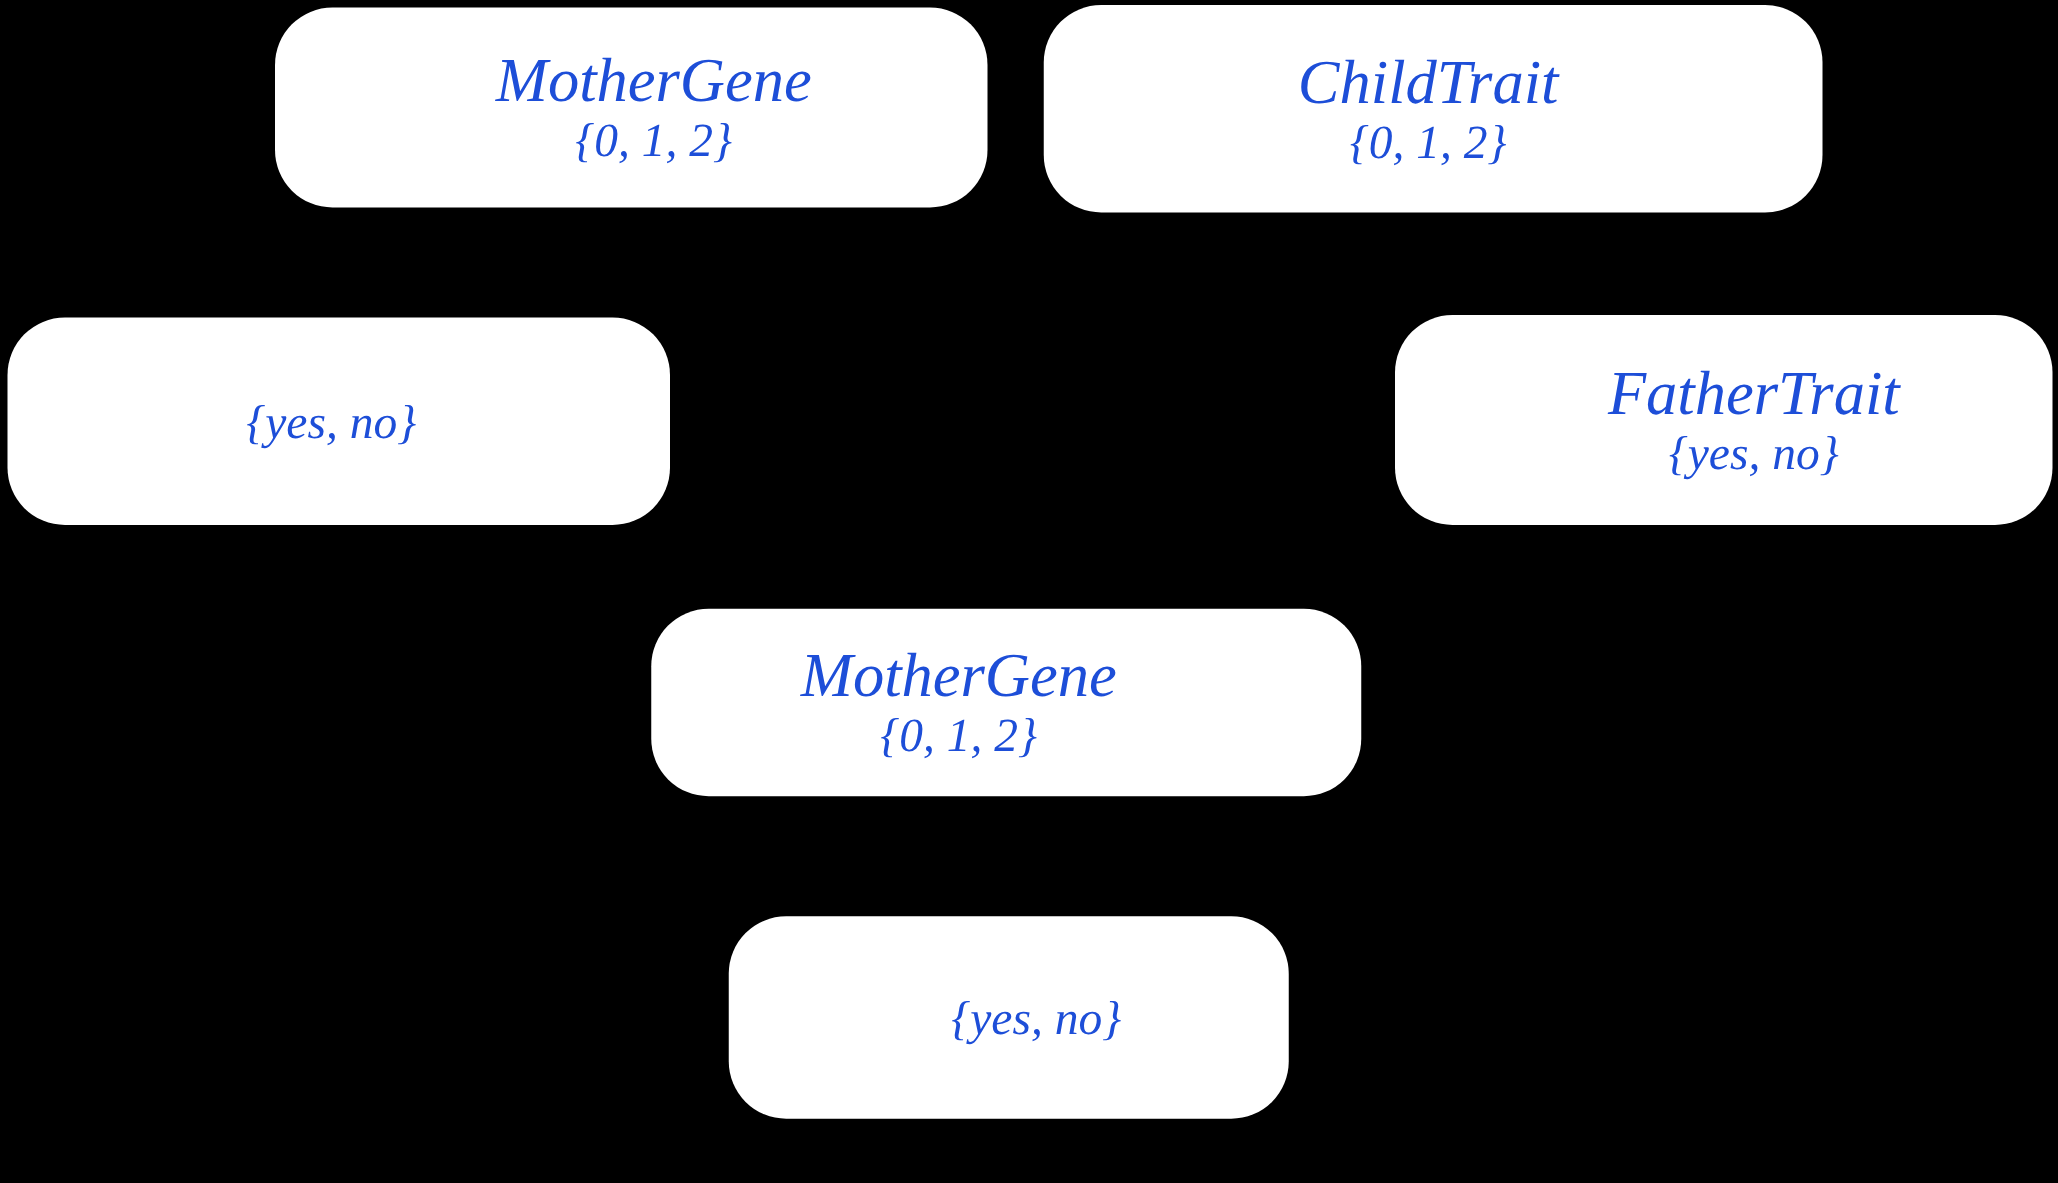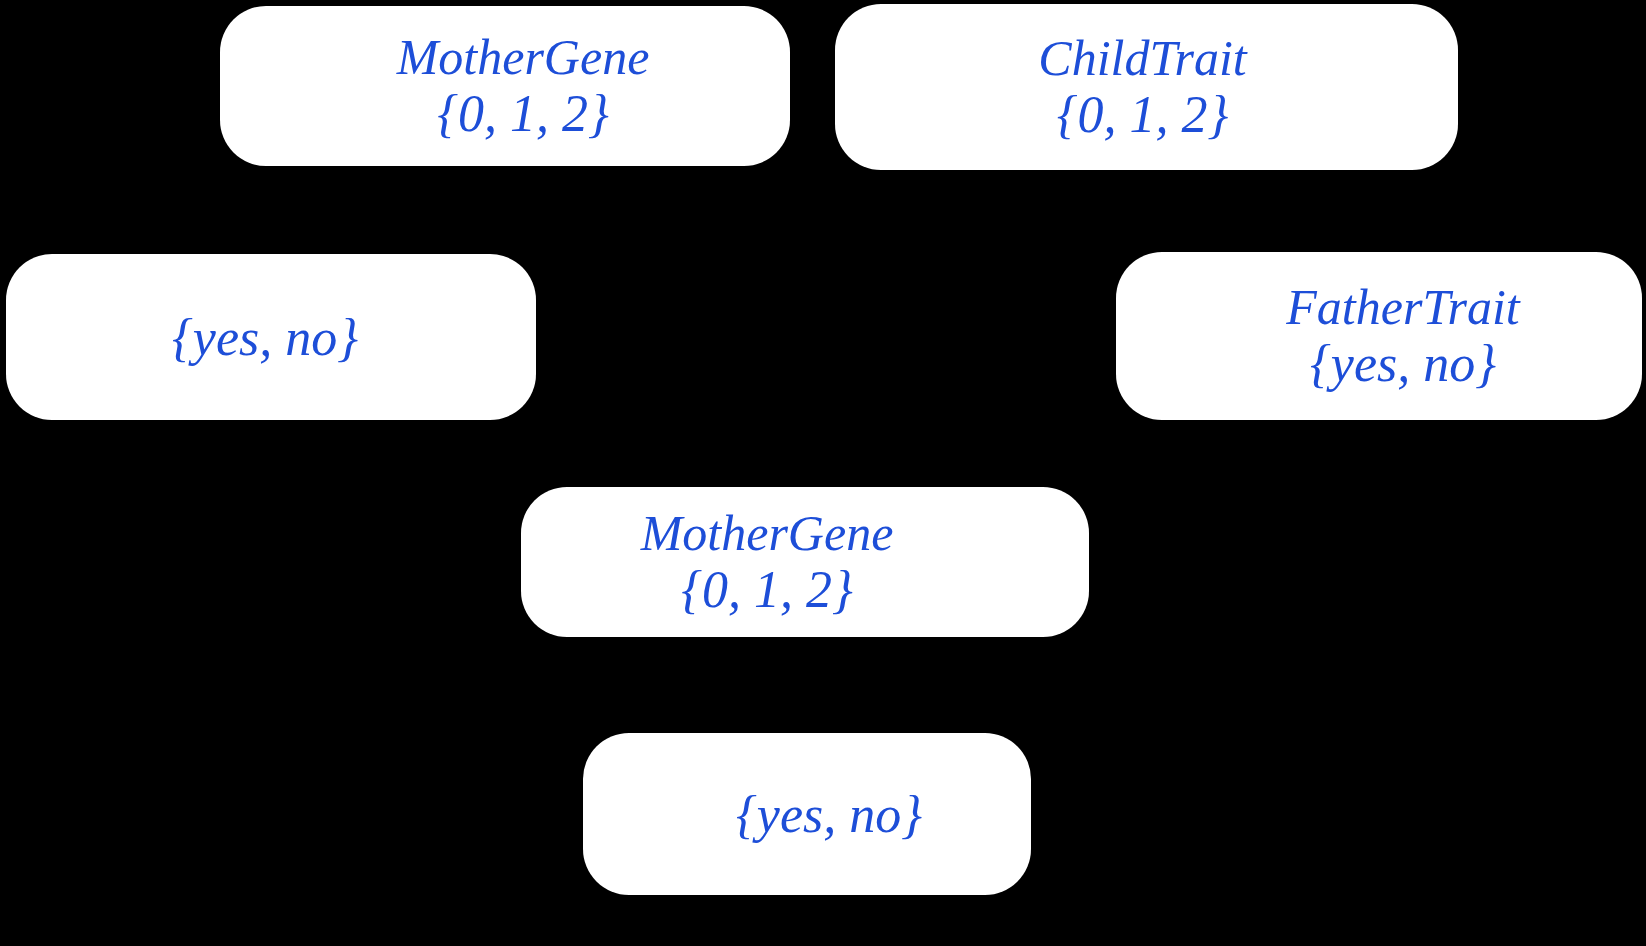--- a/index.html
+++ b/index.html
@@ -31,21 +31,21 @@
     text-align: center;
     user-select: none;
   }
   .node .node-label {
     font-size: 50px;
     font-style: italic;
     white-space: nowrap;
     display: block;
   }
   .node .node-domain {
-    font-size: 52px;
+    font-size: 38px;
     font-style: italic;
     white-space: nowrap;
     display: block;
     margin-top: 2px;
   }
 
   
   #node-mother-gene  { left: 220px;  top: 6px;   width: 570px; height: 160px; }
   #node-father-gene  { left: 835px;  top: 4px;   width: 623px; height: 166px; }
   #node-mother-trait { left: 6px;    top: 254px; width: 530px; height: 166px; }

